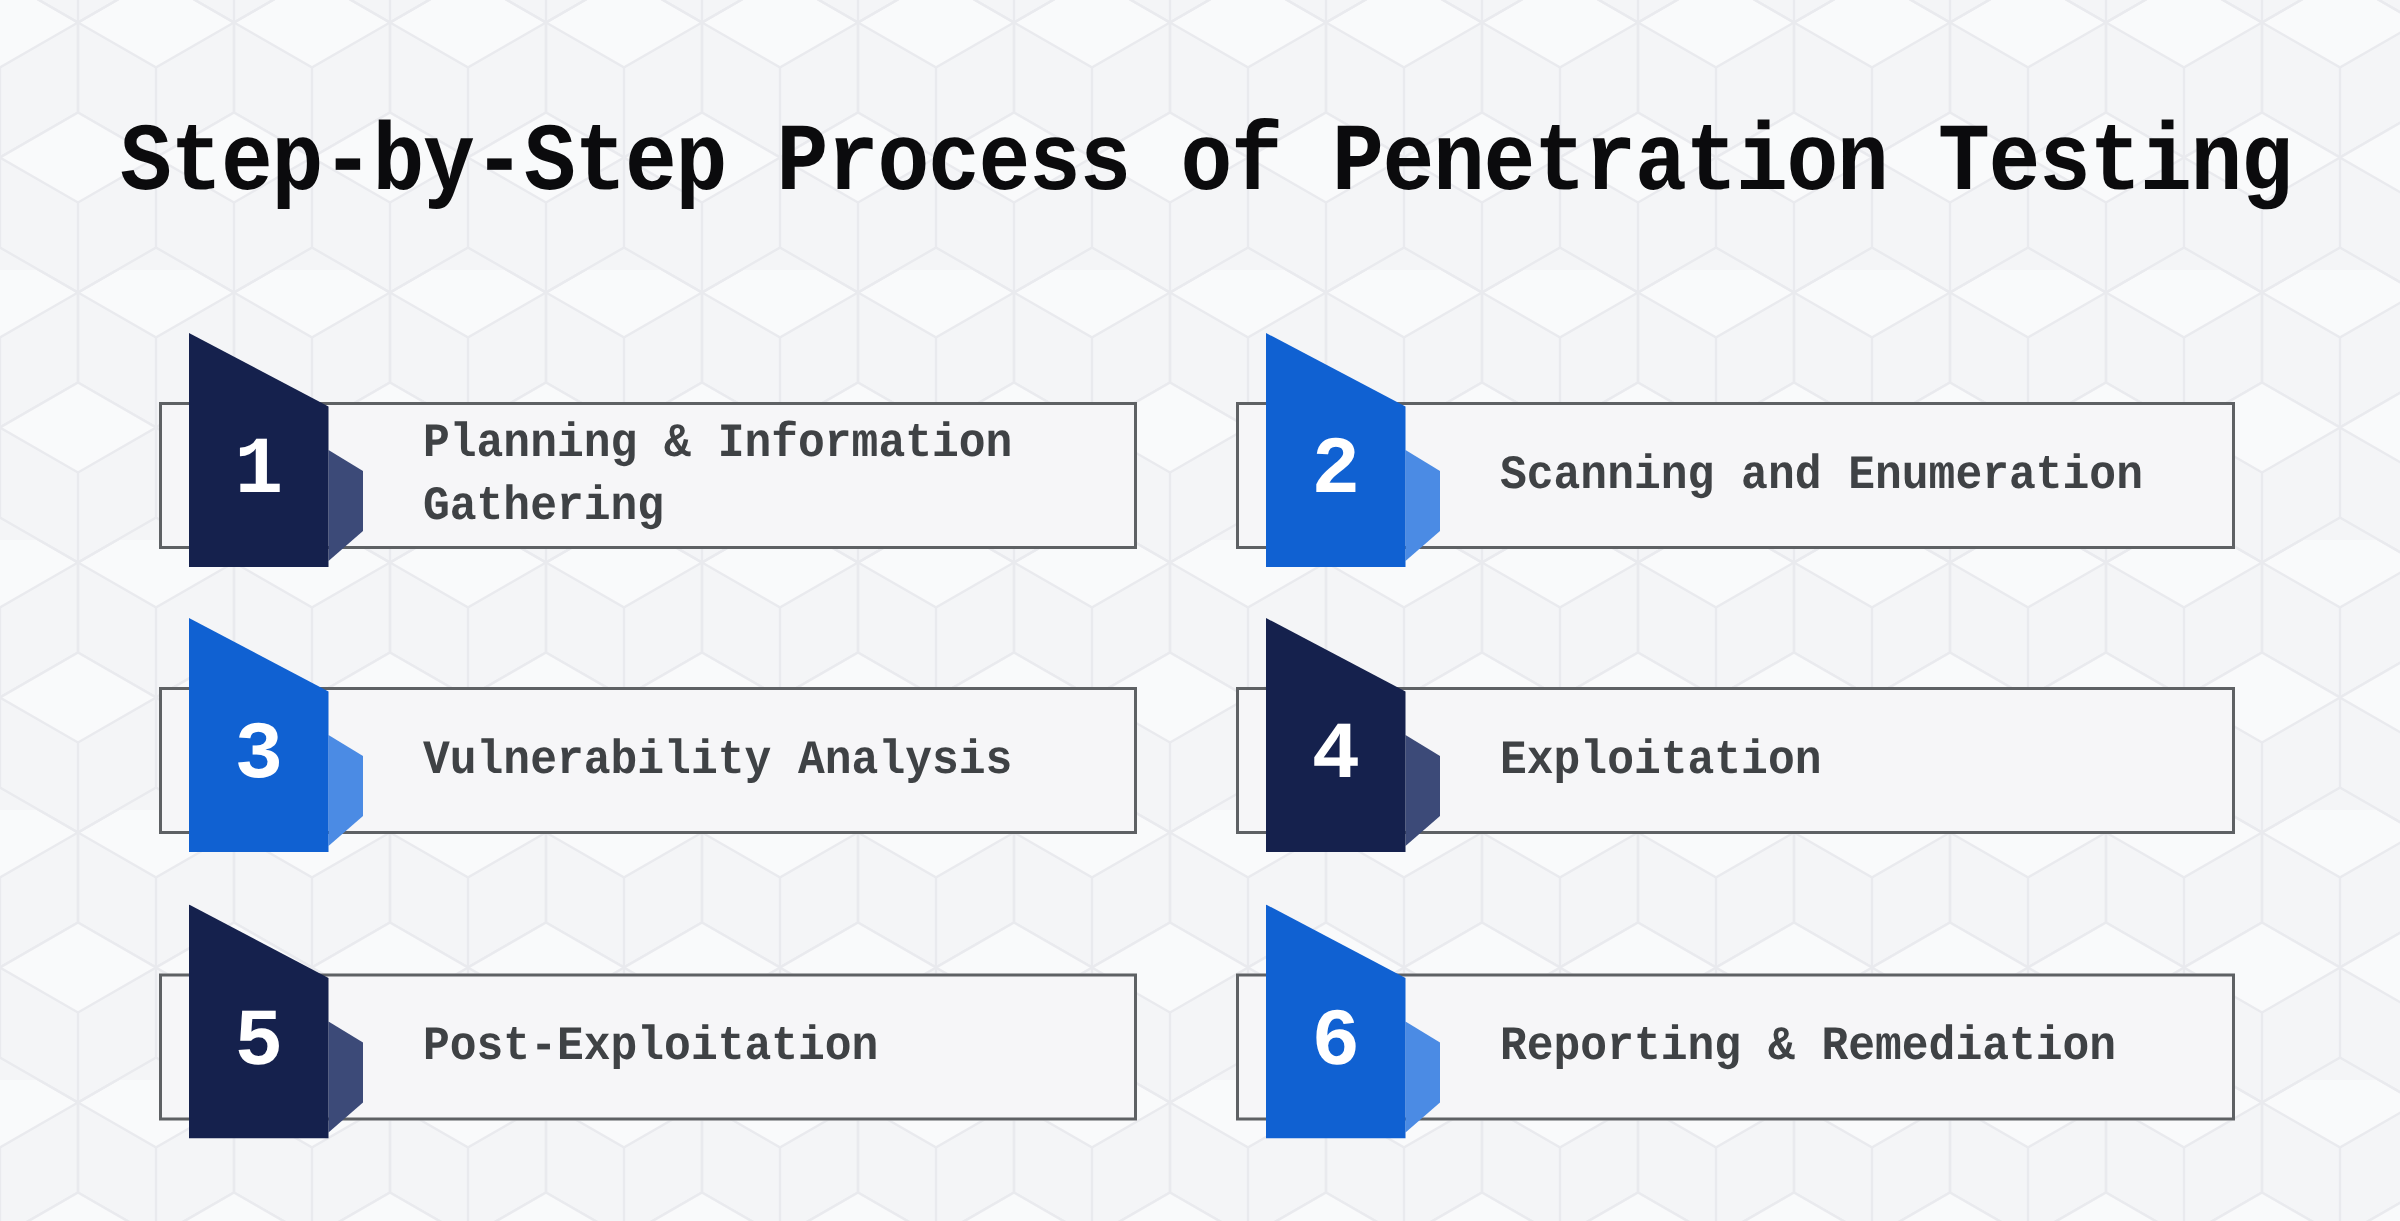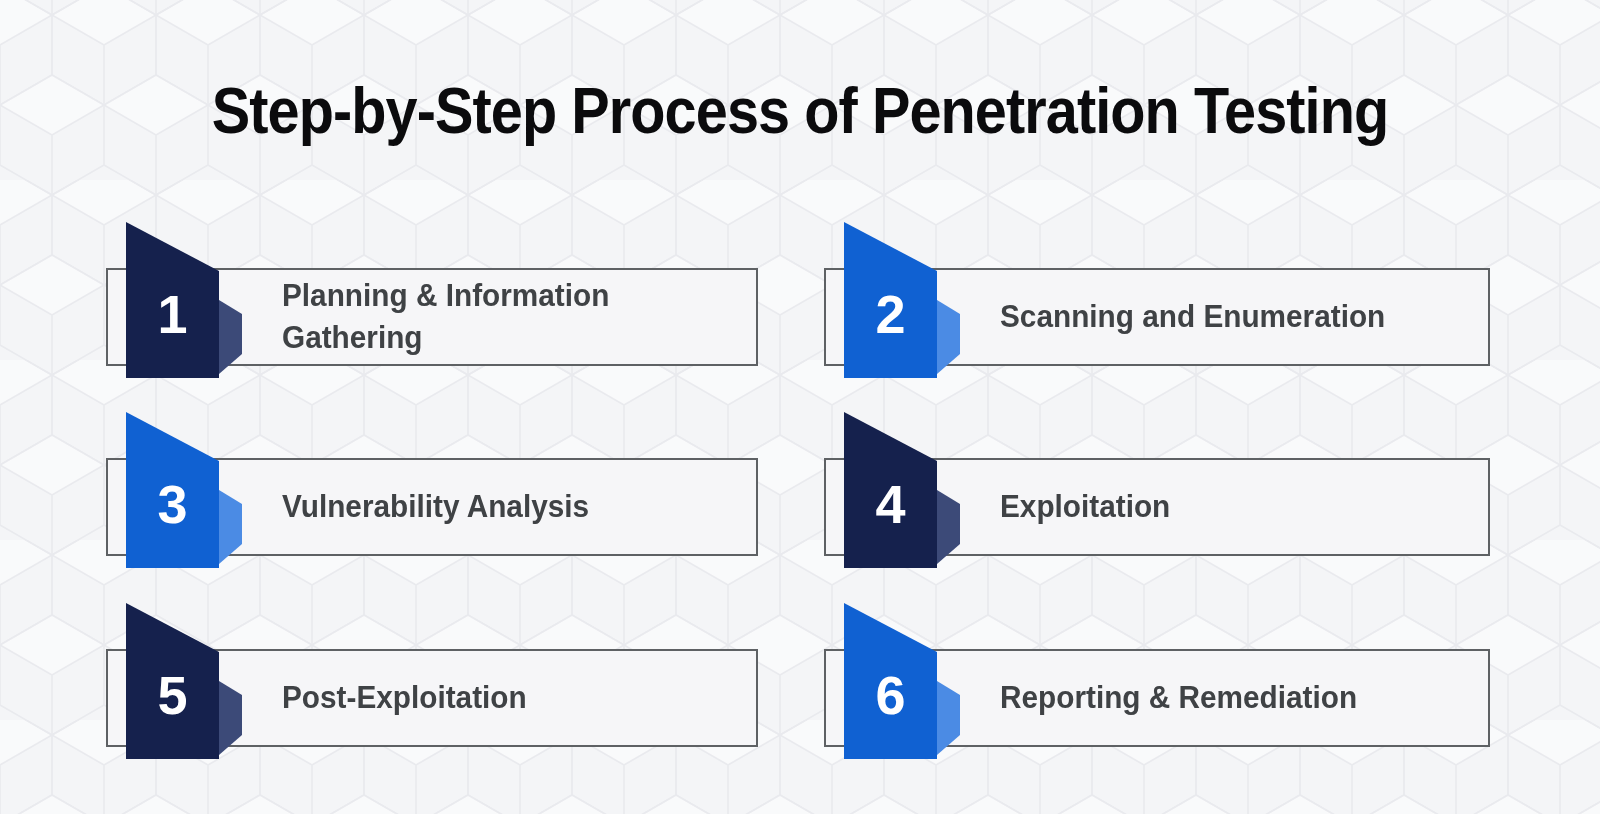--- a/index.html
+++ b/index.html
@@ -3,21 +3,21 @@
 <meta charset="utf-8">
 <style>
   html,body { margin:0; padding:0; }
   body {
     width:1600px; height:814px;
     background:#f4f5f7;
     font-family:"Liberation Sans", sans-serif;
     overflow:hidden;
   }
   .page {
-    position:relative; width:1600px; height:814px; overflow:hidden;
+    position:relative; width:1600px; height:814px; overflow:hidden;font-family:Liberation Mono, monospace;
   }
   .bg-svg {
     position:absolute; left:0; top:0; width:1600px; height:814px;
     z-index:0;
   }
   .title {
     position:absolute; top:74px; left:0; width:1600px;
     text-align:center;
     font-weight:bold; font-size:64px; letter-spacing:-1px;
     color:#0b0b0d;

